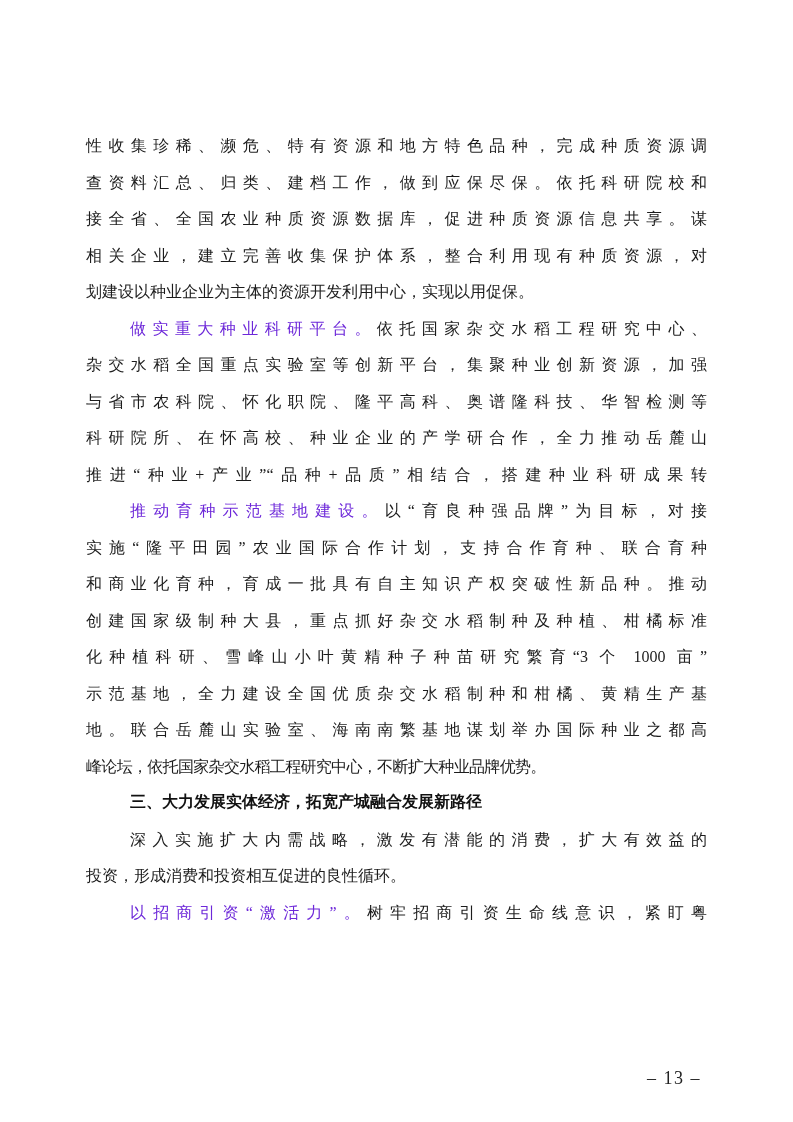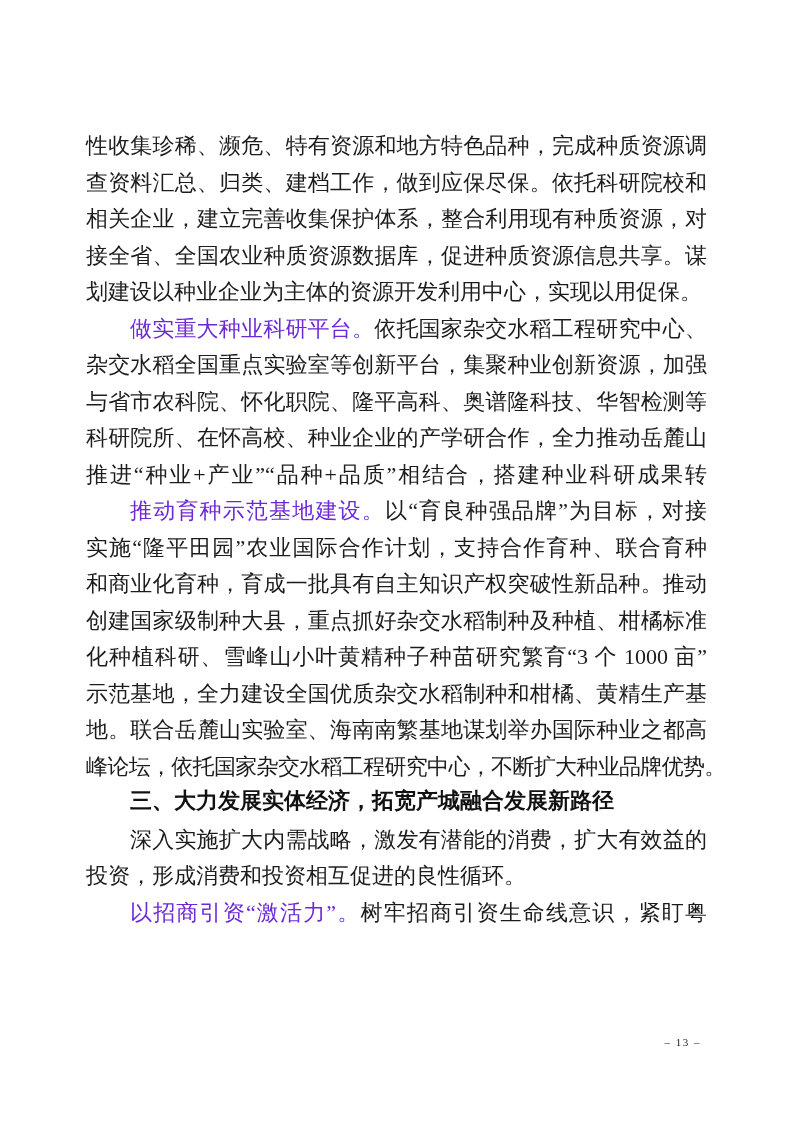--- a/index.html
+++ b/index.html
@@ -15,21 +15,21 @@
     overflow: hidden;
   }
   .doc {
     position: absolute;
     left: 86px;
     top: 128px;
     width: 621px;
   }
   .line {
     font-family: "Liberation Serif", "DejaVu Serif", serif;
-    font-size: 22px;
+    font-size: 16px;
     height: 36.5px;
     line-height: 36.5px;
     color: #1c1c1c;
     text-align: justify;
     text-align-last: justify;
     text-justify: inter-character;
     white-space: nowrap;
   }
   .line.last {
     text-align-last: left;
@@ -45,37 +45,37 @@
   }
   .line.tight {
     letter-spacing: -0.68px;
   }
   .lead {
     font-weight: 400;
     color: #6d28d9;
   }
   .pageno {
     position: absolute;
-    top: 1036px;
+    top: 1068px;
     right: 92px;
     font-family: "Liberation Serif", "DejaVu Serif", serif;
-    font-size: 11px;
+    font-size: 18px;
     color: #222222;
     letter-spacing: 1.5px;
   }
 </style>
 </head>
 <body>
 
 <div class="page">
   <main class="doc" id="doc-body">
       <div class="line">性收集珍稀、濒危、特有资源和地方特色品种，完成种质资源调</div>
       <div class="line">查资料汇总、归类、建档工作，做到应保尽保。依托科研院校和</div>
+      <div class="line">接全省、全国农业种质资源数据库，促进种质资源信息共享。谋</div>
       <div class="line">相关企业，建立完善收集保护体系，整合利用现有种质资源，对</div>
-      <div class="line">接全省、全国农业种质资源数据库，促进种质资源信息共享。谋</div>
       <div class="line last">划建设以种业企业为主体的资源开发利用中心，实现以用促保。</div>
       <div class="line indent"><span class="lead">做实重大种业科研平台。</span><span>依托国家杂交水稻工程研究中心、</span></div>
       <div class="line">杂交水稻全国重点实验室等创新平台，集聚种业创新资源，加强</div>
       <div class="line">与省市农科院、怀化职院、隆平高科、奥谱隆科技、华智检测等</div>
       <div class="line">科研院所、在怀高校、种业企业的产学研合作，全力推动岳麓山</div>
       <div class="line">推进“种业+产业”“品种+品质”相结合，搭建种业科研成果转</div>
       <div class="line indent"><span class="lead">推动育种示范基地建设。</span><span>以“育良种强品牌”为目标，对接</span></div>
       <div class="line">实施“隆平田园”农业国际合作计划，支持合作育种、联合育种</div>
       <div class="line">和商业化育种，育成一批具有自主知识产权突破性新品种。推动</div>
       <div class="line">创建国家级制种大县，重点抓好杂交水稻制种及种植、柑橘标准</div>

